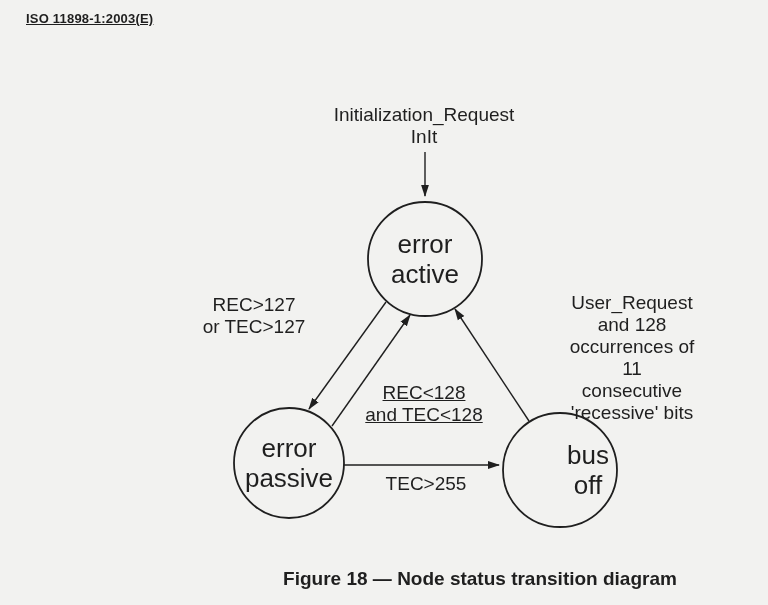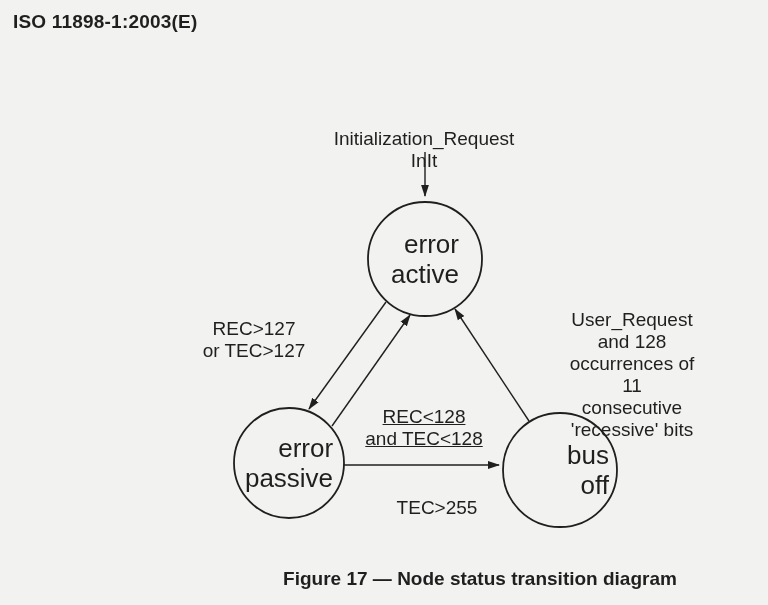--- a/index.html
+++ b/index.html
@@ -6,43 +6,43 @@
   body {
     width: 768px; height: 605px;
     position: relative;
     overflow: hidden;
     background: #f2f2f0;
     color: #1f1f1f;
     font-family: "Liberation Sans", sans-serif;
   }
   .doc-header {
     position: absolute;
-    left: 13px; top: 11px;
-    font-size: 19px;
+    left: 26px; top: 11px;
+    font-size: 13px;
     font-weight: bold;
     letter-spacing: 0.2px;
     white-space: nowrap;
+    text-decoration: underline;
   }
   .diagram-svg {
     position: absolute;
     left: 0; top: 0;
   }
   .lbl {
     position: absolute;
     transform: translateX(-50%);
     text-align: center;
     font-size: 19px;
     line-height: 22px;
     white-space: pre-line;
-    margin-top: 24px;
   }
   .state-label {
     position: absolute;
     transform: translate(-50%, -50%);
-    text-align: right;
+    text-align: center;
     font-size: 26px;
     line-height: 30px;
     white-space: pre-line;
   }
   .caption {
     position: absolute;
     left: 480px; top: 568px;
     transform: translateX(-50%);
     font-size: 19px;
     font-weight: bold;
@@ -80,30 +80,30 @@
 
   <div class="lbl" style="left:424px; top:104px;">Initialization_Request
 InIt</div>
 
   <div class="lbl" style="left:254px; top:294px;">REC&gt;127
 or TEC&gt;127</div>
 
   <div class="lbl" style="left:424px; top:382px;text-decoration:underline;">REC&lt;128
 and TEC&lt;128</div>
 
-  <div class="lbl" style="left:632px; top:285px;">User_Request
+  <div class="lbl" style="left:632px; top:292px;">User_Request
 and 128 occurrences of 11
 consecutive 'recessive' bits</div>
 
-  <div class="lbl" style="left:437px; top:473px;">TEC&gt;255</div>
+  <div class="lbl" style="left:426px; top:473px;">TEC&gt;255</div>
 
   <div class="state-label" style="left:425px; top:259px;">error
 active</div>
 
   <div class="state-label" style="left:289px; top:463px;">error
 passive</div>
 
   <div class="state-label" style="left:588px; top:470px;">bus
 off</div>
 
-  <div class="caption">Figure 17 — Node status transition diagram</div>
+  <div class="caption">Figure 18 — Node status transition diagram</div>
 
 </div>
 
 </body></html>

